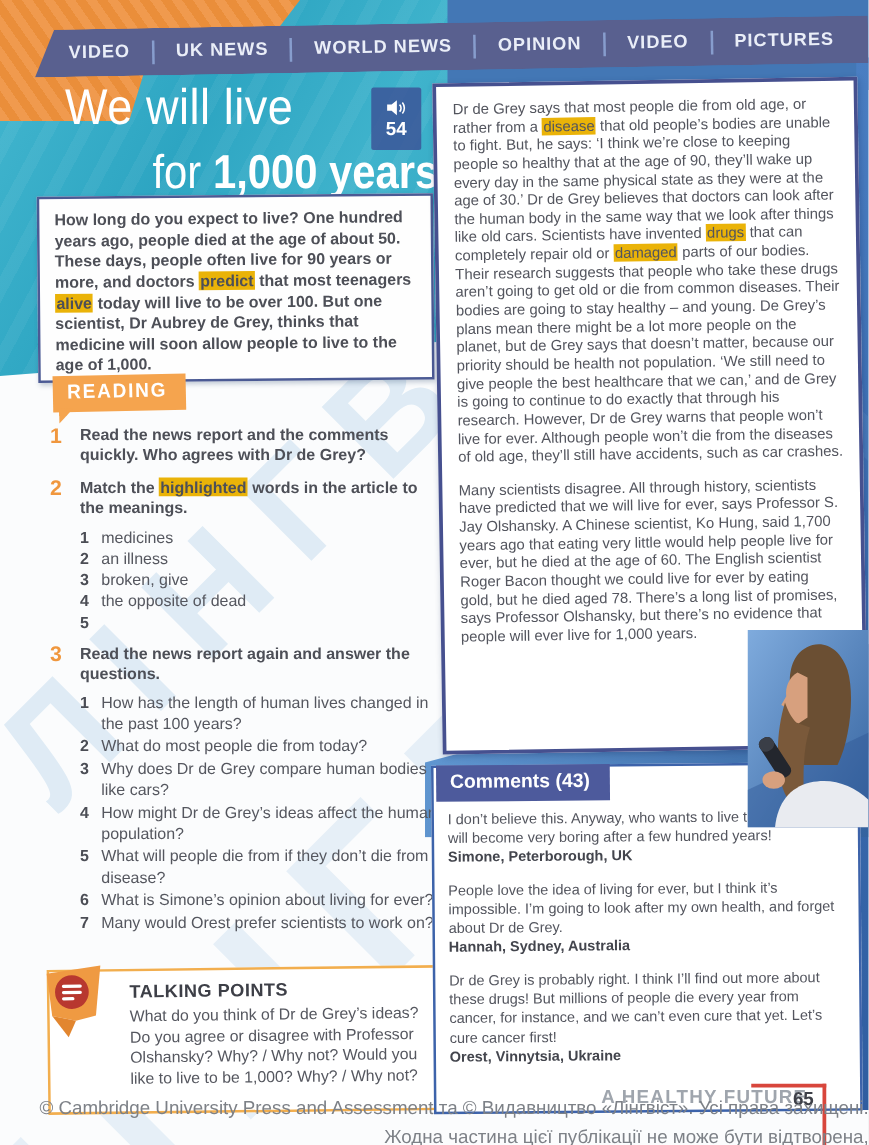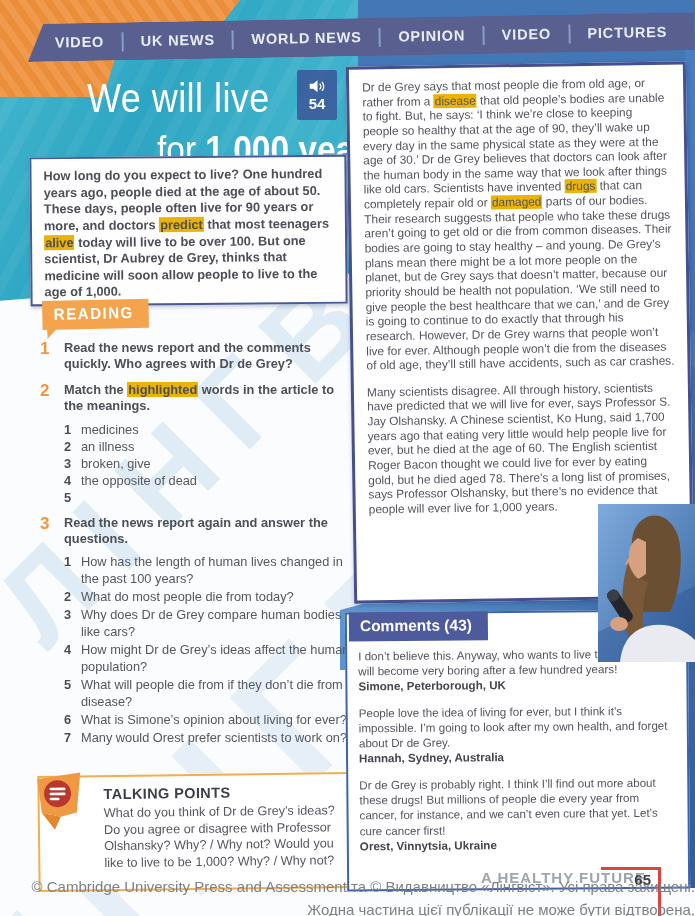--- a/index.html
+++ b/index.html
@@ -39,21 +39,21 @@
   
   .navbar {
     position:absolute; left:28px; top:24px; width:667px; height:38px; z-index:3;
     background:#59608f; transform:rotate(-1deg); transform-origin:0 100%;
     clip-path:polygon(16px 0,100% 0,100% 100%,0 100%);
     display:flex; align-items:center; justify-content:space-evenly; padding:0 10px; box-sizing:border-box;
   }
   .nav-item { color:#eaeef8; font-weight:bold; font-size:14.5px; letter-spacing:.8px; cursor:pointer; }
   .nav-sep  { width:2px; height:19px; background:#8fa8d8; opacity:.85; }
   
-  .title-block { position:absolute; left:52px; top:76px; z-index:3; color:#fff;margin-left:35px; }
+  .title-block { position:absolute; left:52px; top:64px; z-index:3; color:#fff; }
   .title-l1 { font-size:40px; letter-spacing:.5px; transform:scaleX(.9); transform-origin:0 0; }
   .title-l2 { font-size:38px; margin:8px 0 0 70px; transform:scaleX(.88); transform-origin:0 0; }
   .title-l2 b { font-weight:bold; }
   .audio-badge {
     position:absolute; left:297px; top:70px; width:40px; height:50px; z-index:3;
     background:rgba(58,82,150,.82); border-radius:2px; color:#fff;
     display:flex; flex-direction:column; align-items:center; justify-content:center; gap:1px; cursor:pointer;
   }
   .audio-badge .num { font-size:15px; font-weight:bold; }
   

